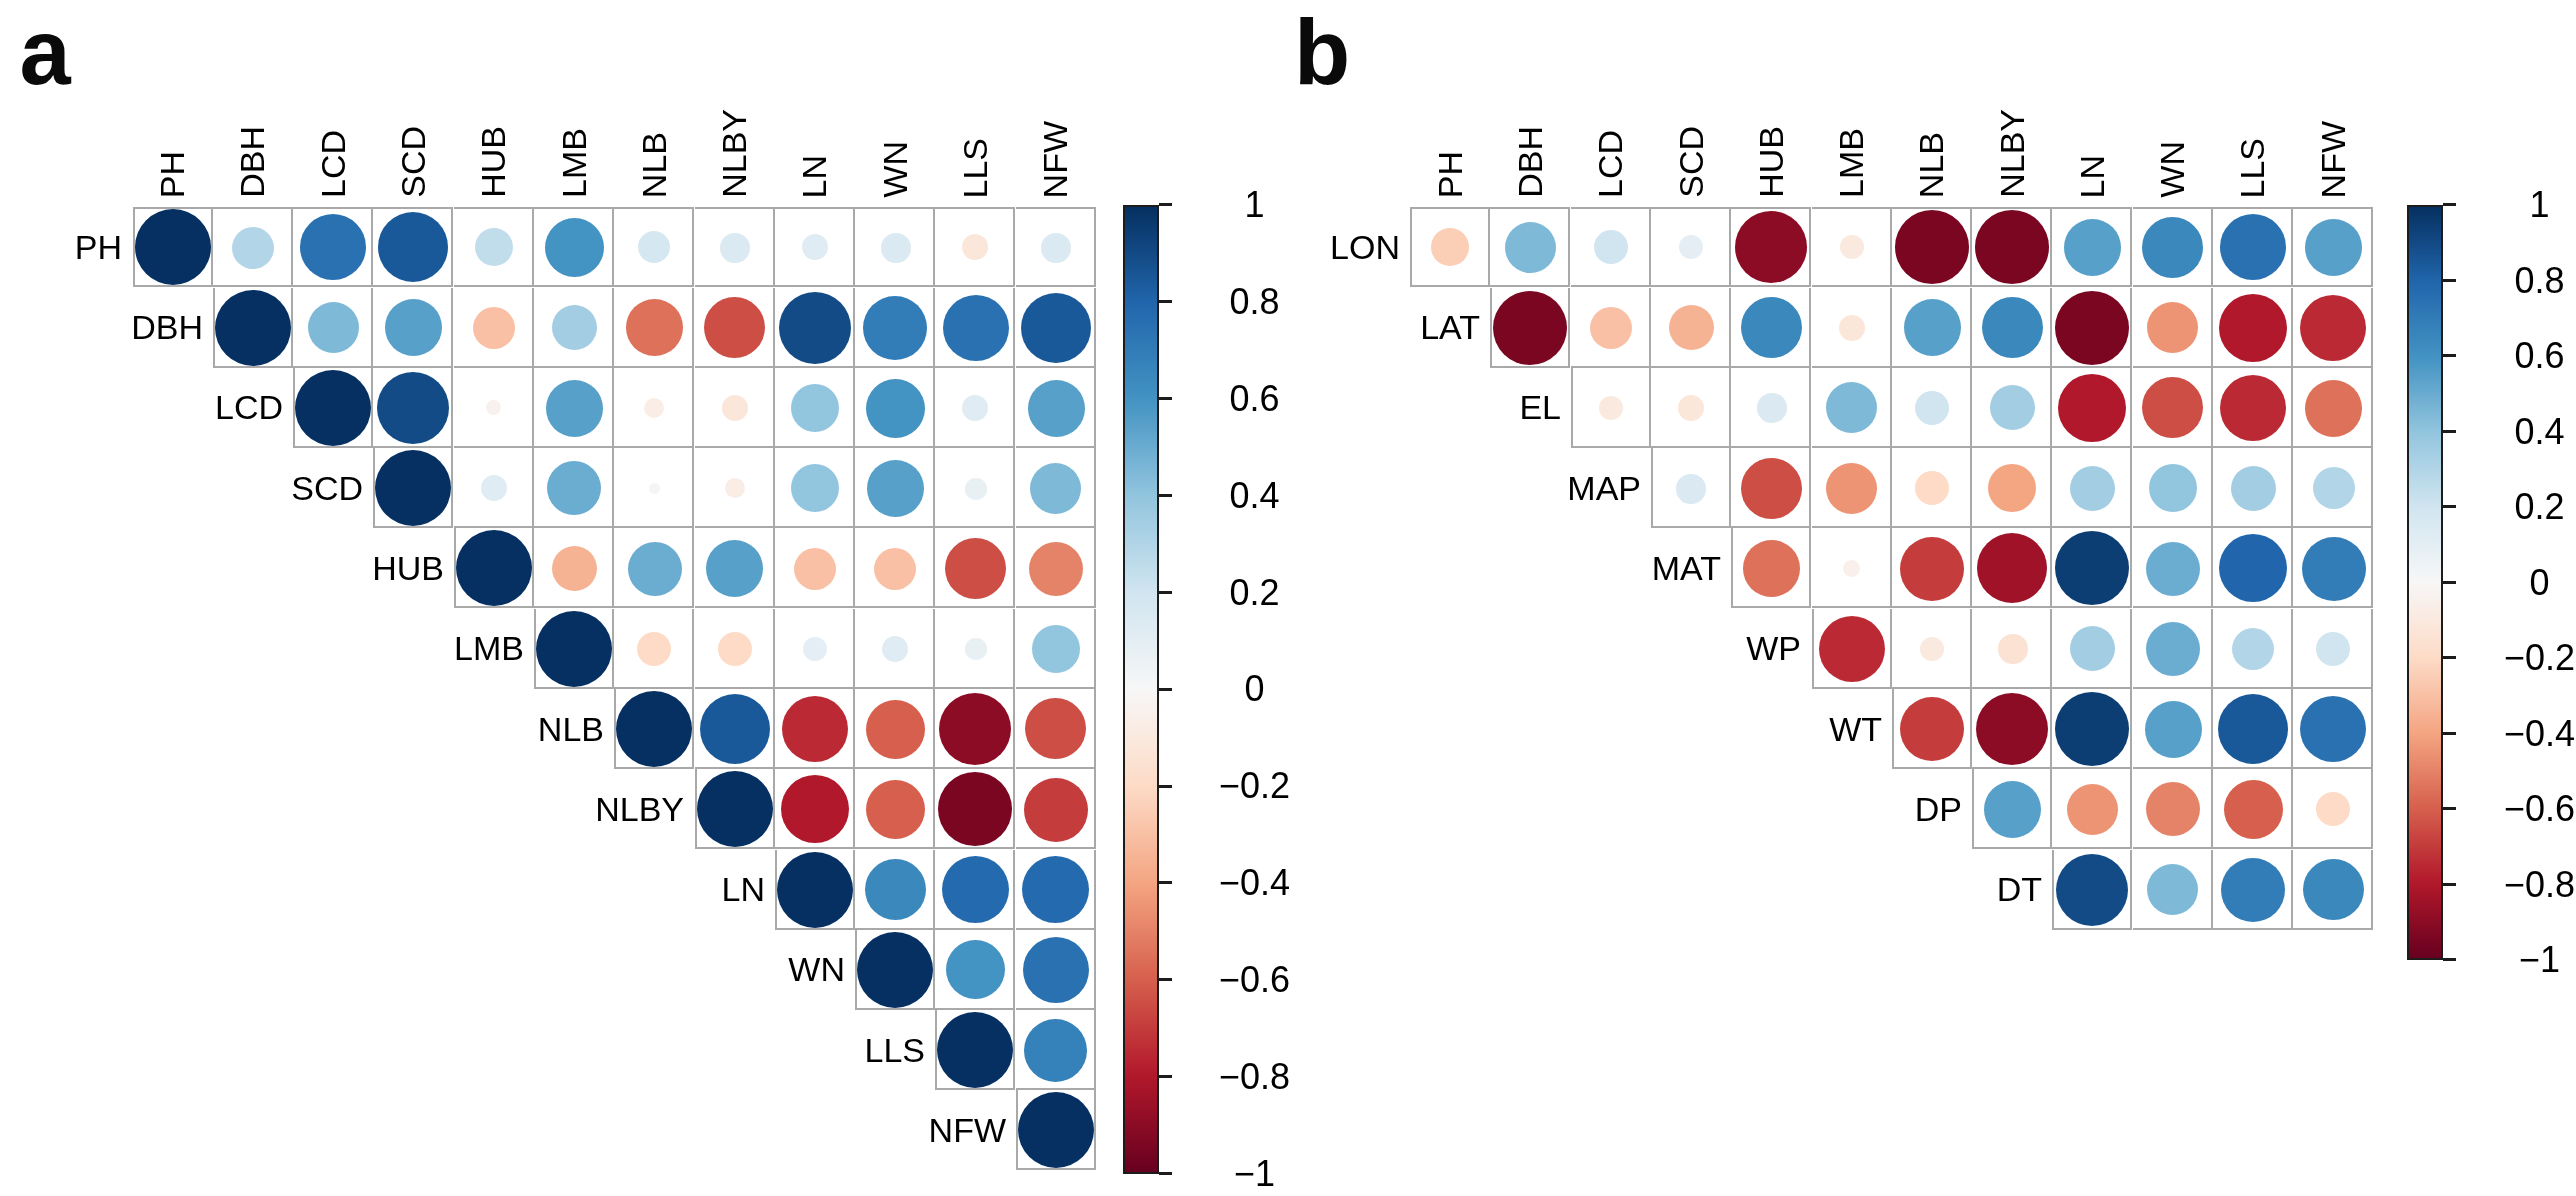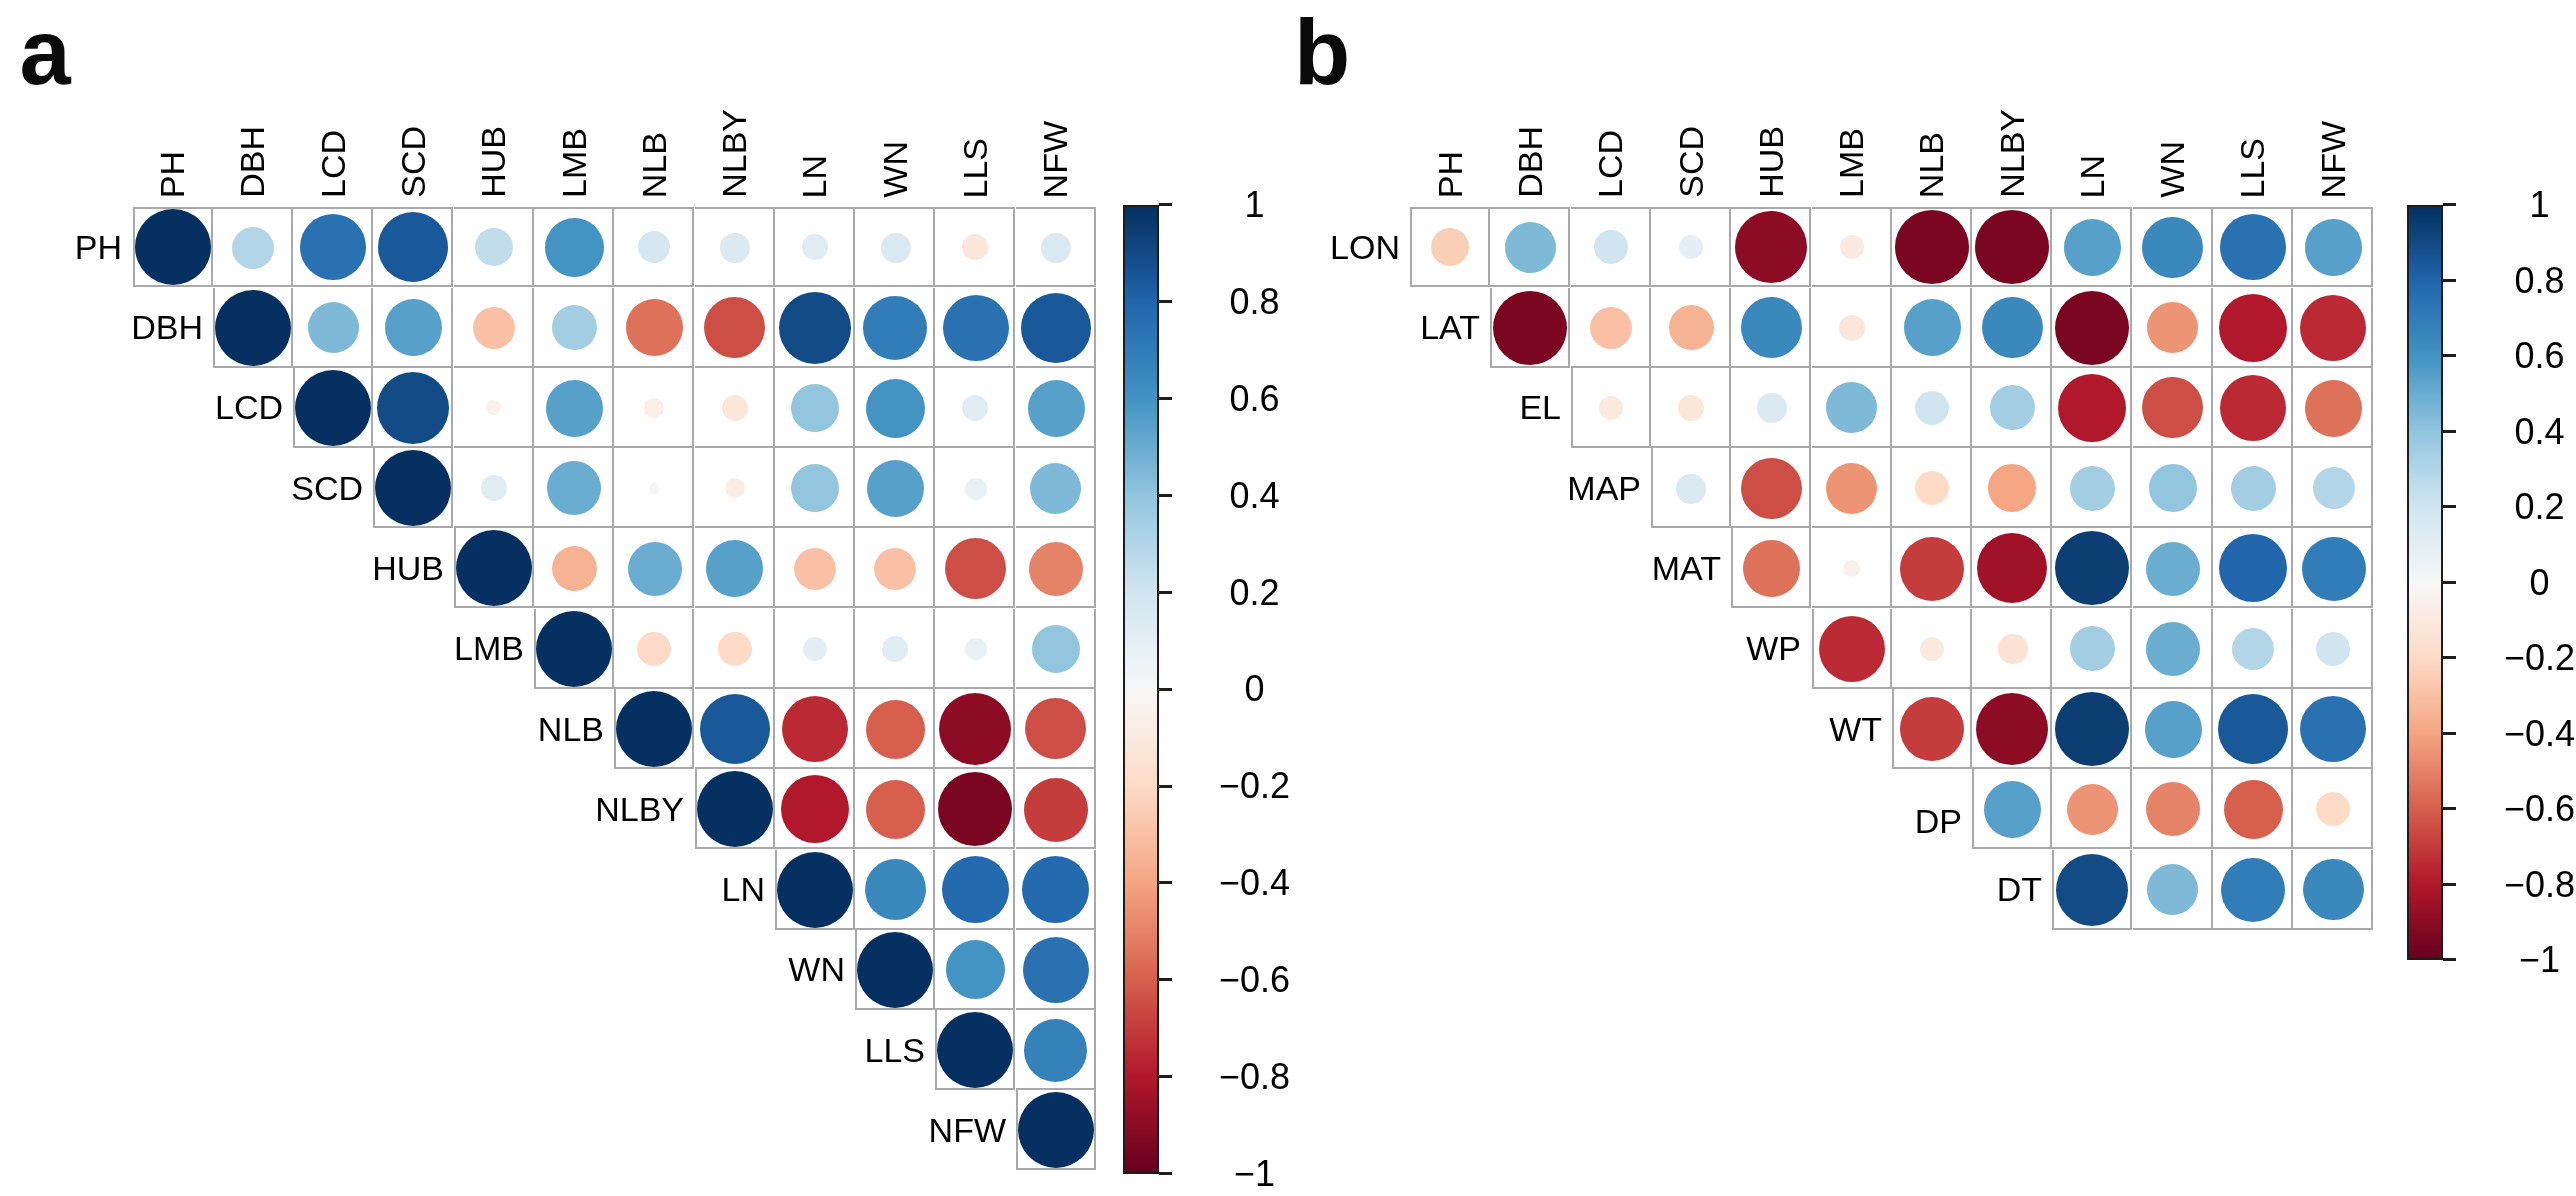--- a/index.html
+++ b/index.html
@@ -242,21 +242,21 @@
       <div class="col-label" style="left: 2151px; bottom: 999px;">WN</div>
       <div class="col-label" style="left: 2231px; bottom: 999px;">LLS</div>
       <div class="col-label" style="left: 2312px; bottom: 999px;">NFW</div>
       <div class="row-label" style="width: 223px; left: 1177px; top: 226px;">LON</div>
       <div class="row-label" style="width: 223px; left: 1257px; top: 306px;">LAT</div>
       <div class="row-label" style="width: 223px; left: 1338px; top: 386px;">EL</div>
       <div class="row-label" style="width: 223px; left: 1418px; top: 467px;">MAP</div>
       <div class="row-label" style="width: 223px; left: 1498px; top: 547px;">MAT</div>
       <div class="row-label" style="width: 223px; left: 1578px; top: 627px;">WP</div>
       <div class="row-label" style="width: 223px; left: 1659px; top: 708px;">WT</div>
-      <div class="row-label" style="width: 223px; left: 1739px; top: 788px; margin-top: 12px;">DP</div>
+      <div class="row-label" style="width: 223px; left: 1739px; top: 788px;">DP</div>
       <div class="row-label" style="width: 223px; left: 1819px; top: 868px;">DT</div>
       <div class="cell top left" style="left: 1410px; top: 207px; width: 80px; height: 80px;"></div>
       <div class="circle" title="LON × PH: -0.25" style="width: 38px; height: 38px; left: 1431px; top: 228px; background: rgb(251, 206, 182);"></div>
       <div class="cell top" style="left: 1490px; top: 207px; width: 80px; height: 80px;"></div>
       <div class="circle" title="LON × DBH: 0.45" style="width: 51px; height: 51px; left: 1505px; top: 222px; background: rgb(126, 185, 215);"></div>
       <div class="cell top" style="left: 1571px; top: 207px; width: 80px; height: 80px;"></div>
       <div class="circle" title="LON × LCD: 0.2" style="width: 34px; height: 34px; left: 1594px; top: 230px; background: rgb(209, 229, 240);"></div>
       <div class="cell top" style="left: 1651px; top: 207px; width: 80px; height: 80px;"></div>
       <div class="circle" title="LON × SCD: 0.1" style="width: 24px; height: 24px; left: 1679px; top: 235px; background: rgb(228, 238, 244);"></div>
       <div class="cell top" style="left: 1731px; top: 207px; width: 80px; height: 80px;"></div>

